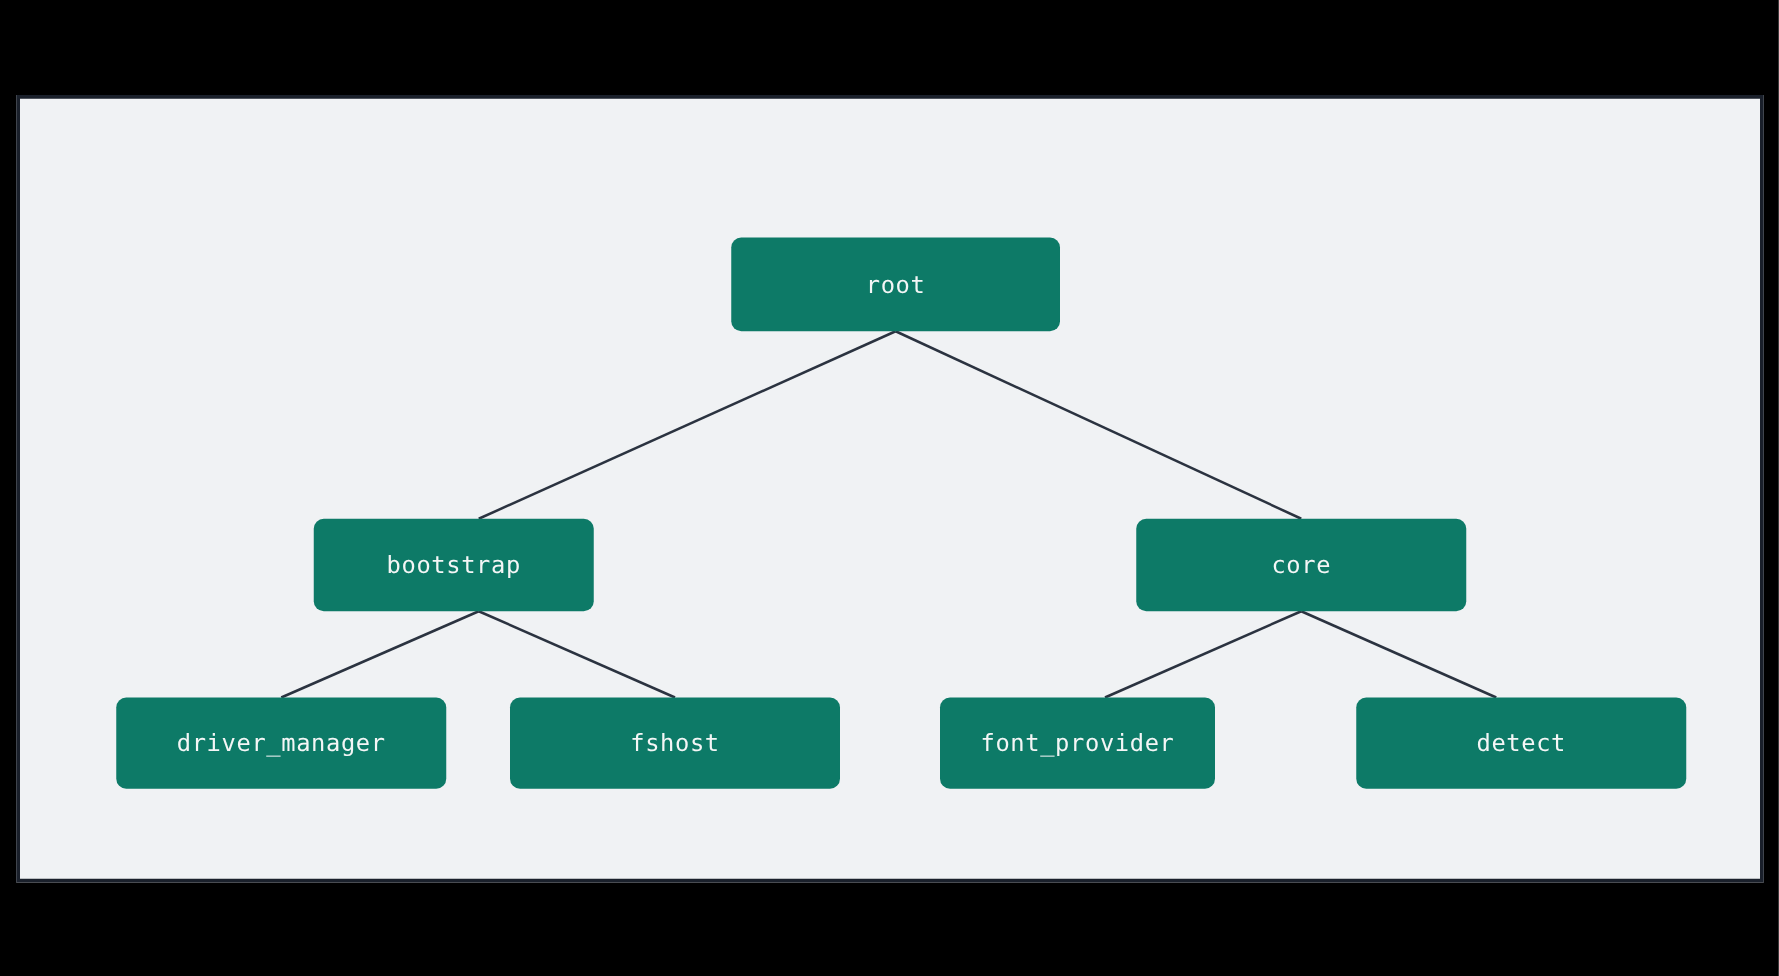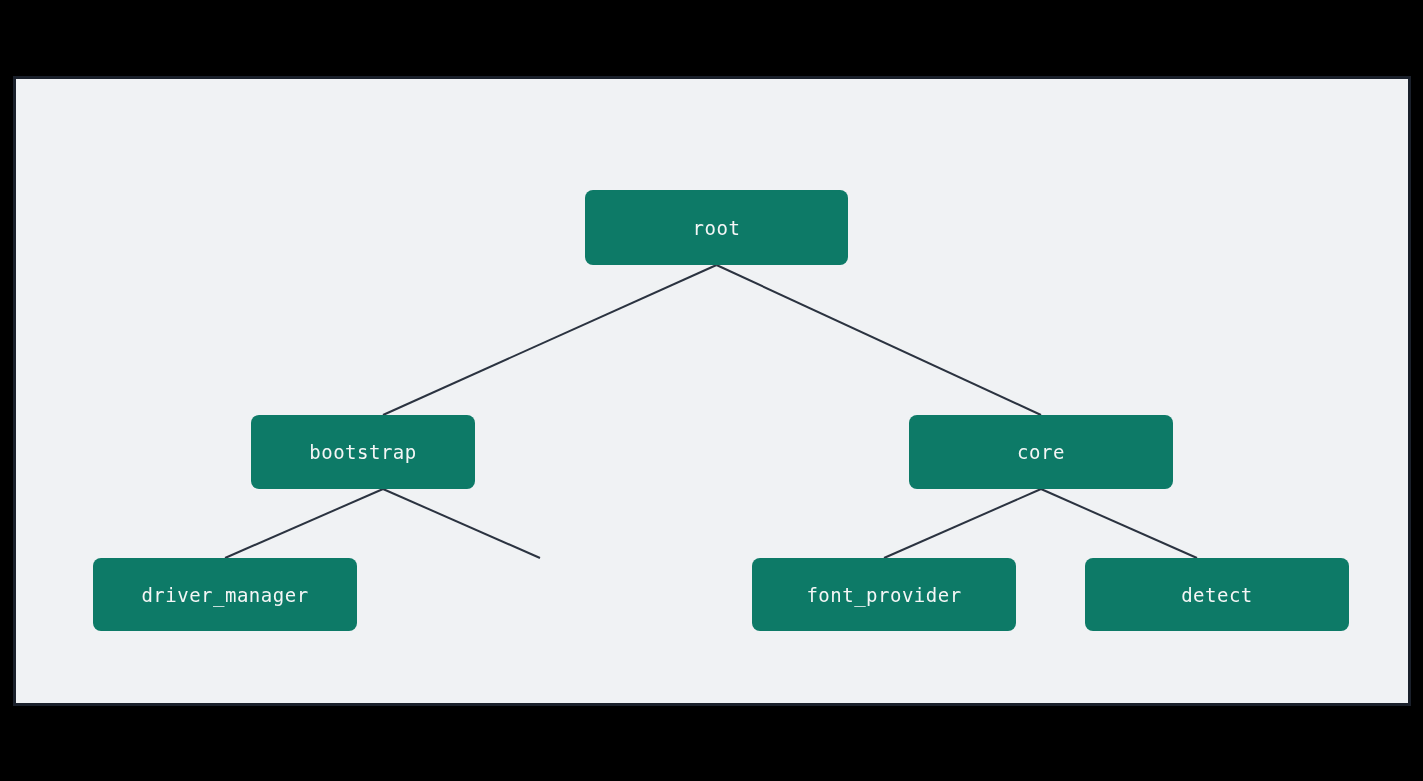--- a/index.html
+++ b/index.html
@@ -74,19 +74,22 @@
     </div>
     <div class="node" style="left: 251px; top: 415px; width: 224px; height: 74px;">
       <span>bootstrap</span>
     </div>
     <div class="node" style="left: 909px; top: 415px; width: 264px; height: 74px;">
       <span>core</span>
     </div>
     <div class="node" style="left: 93px; top: 558px; width: 264px; height: 73px;">
       <span>driver_manager</span>
     </div>
-    <div class="node" style="left: 752px; top: 558px; width: 264px; height: 73px;">
+    <div class="node" style="left: 408px; top: 558px; width: 264px; height: 73px;">
+      <span>fshost</span>
+    </div>
+    <div class="node" style="left: 752px; top: 558px; width: 220px; height: 73px;">
       <span>font_provider</span>
     </div>
     <div class="node" style="left: 1065px; top: 558px; width: 264px; height: 73px; margin-left: 20px;">
       <span>detect</span>
     </div>
   </div>
 
 </body></html>

